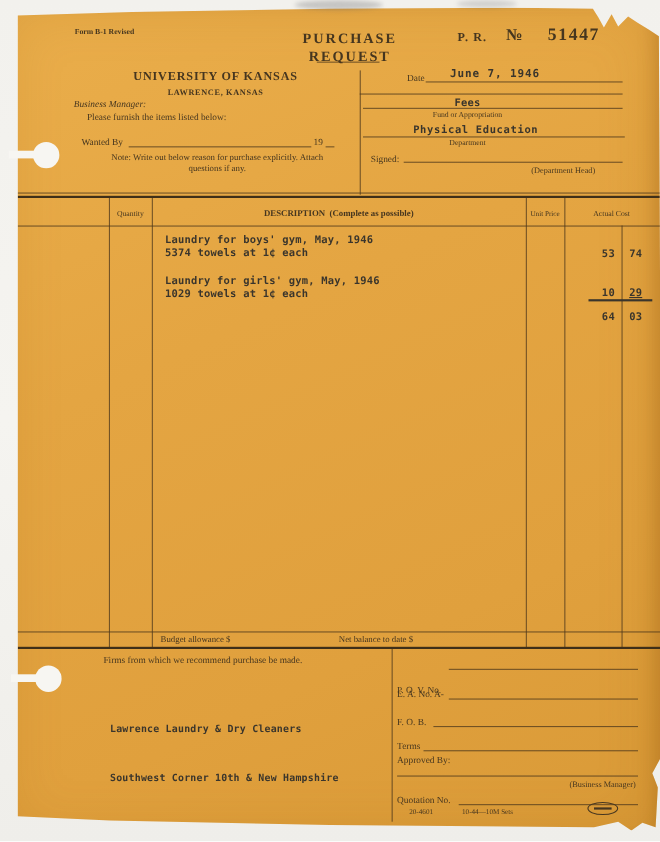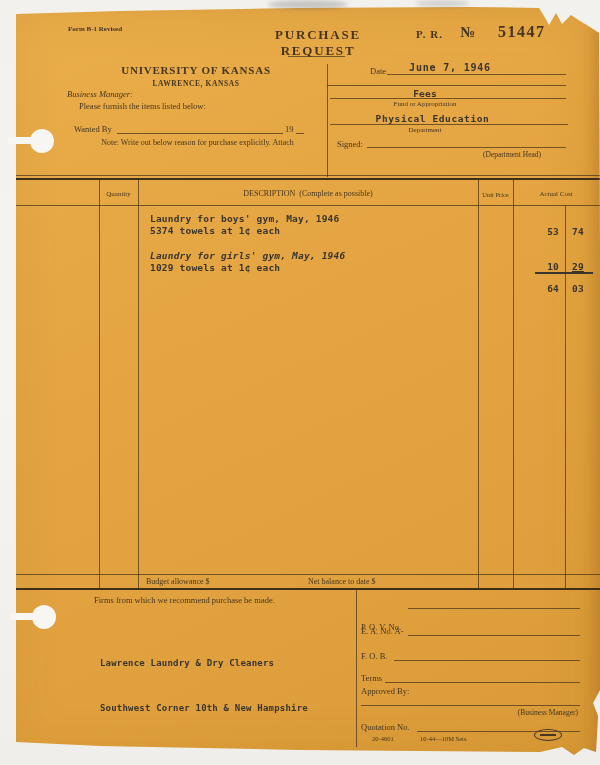--- a/index.html
+++ b/index.html
@@ -61,20 +61,21 @@
 
     <div class="abs lbl" style="left:67px;top:89px;font-style:italic;">Business Manager:</div>
     <div class="abs lbl" style="left:79px;top:101px;">Please furnish the items listed below:</div>
 
     <div class="abs lbl" style="left:74px;top:124px;">Wanted By</div>
     <div class="abs hline" style="left:117px;top:133px;width:166px;"></div>
     <div class="abs lbl" style="left:285px;top:124px;">19</div>
     <div class="abs hline" style="left:296px;top:133px;width:8px;"></div>
 
     <div class="abs ink ctr" style="left:55px;top:138px;width:285px;font-size:8px;">Note:  Write out below reason for purchase explicitly.  Attach</div>
+    <div class="abs ink ctr" style="left:55px;top:148px;width:285px;font-size:8px;">questions if any.</div>
 
     <div class="abs hline" style="left:327px;top:85px;width:239px;"></div>
     <div class="abs tw ctr" style="left:360px;top:88px;width:130px;">Fees</div>
     <div class="abs hline" style="left:330px;top:98px;width:236px;"></div>
     <div class="abs ink ctr" style="left:330px;top:100px;width:190px;font-size:7px;">Fund or Appropriation</div>
 
     <div class="abs tw ctr" style="left:355px;top:113px;width:155px;letter-spacing:.6px;">Physical Education</div>
     <div class="abs hline" style="left:330px;top:124px;width:238px;"></div>
     <div class="abs ink ctr" style="left:330px;top:126px;width:190px;font-size:7px;">Department</div>
 
@@ -86,30 +87,30 @@
     <div class="abs heavy" style="left:16px;top:178px;width:584px;height:2px;"></div>
 
     <div class="abs vline" style="left:99px;top:180px;height:409px;"></div>
     <div class="abs vline" style="left:138px;top:180px;height:409px;"></div>
     <div class="abs vline" style="left:478px;top:180px;height:409px;"></div>
     <div class="abs vline" style="left:513px;top:180px;height:409px;"></div>
     <div class="abs vline" style="left:565px;top:205px;height:384px;"></div>
     <div class="abs hline" style="left:16px;top:205px;width:584px;"></div>
 
     <div class="abs ink ctr" style="left:99px;top:190px;width:39px;font-size:7px;">Quantity</div>
-    <div class="abs ink ctr" style="left:138px;top:189px;width:340px;font-size:8px;white-space:pre;">DESCRIPTION  (Complete as possible)</div>
+    <div class="abs ink ctr" style="left:138px;top:189px;width:340px;font-size:8px;white-space:pre;font-weight:bold;">DESCRIPTION  (Complete as possible)</div>
     <div class="abs ink ctr" style="left:478px;top:191px;width:35px;font-size:6.5px;">Unit Price</div>
     <div class="abs ink ctr" style="left:513px;top:190px;width:86px;font-size:7px;">Actual Cost</div>
 
     <div class="abs tw" style="left:150px;top:213px;">Laundry for boys' gym, May, 1946</div>
     <div class="abs tw" style="left:150px;top:225px;">5374 towels at 1¢ each</div>
     <div class="abs tw rt" style="left:513px;top:226px;width:46px;">53</div>
     <div class="abs tw" style="left:572px;top:226px;width:26px;">74</div>
 
-    <div class="abs tw" style="left:150px;top:250px;font-style:italic;">Laundry for girls' gym, May, 1946</div>
+    <div class="abs tw" style="left:150px;top:250px;">Laundry for girls' gym, May, 1946</div>
     <div class="abs tw" style="left:150px;top:262px;">1029 towels at 1¢ each</div>
     <div class="abs tw rt" style="left:513px;top:261px;width:46px;">10</div>
     <div class="abs tw" style="left:572px;top:261px;width:26px;text-decoration:underline;">29</div>
     <div class="abs" style="left:535px;top:272px;width:58px;height:1.5px;background:#3a352c;"></div>
 
     <div class="abs tw rt" style="left:513px;top:283px;width:46px;">64</div>
     <div class="abs tw" style="left:572px;top:283px;width:26px;">03</div>
 
     <div class="abs hline" style="left:16px;top:574px;width:584px;"></div>
     <div class="abs ink" style="left:146px;top:577px;font-size:8px;">Budget allowance $</div>

